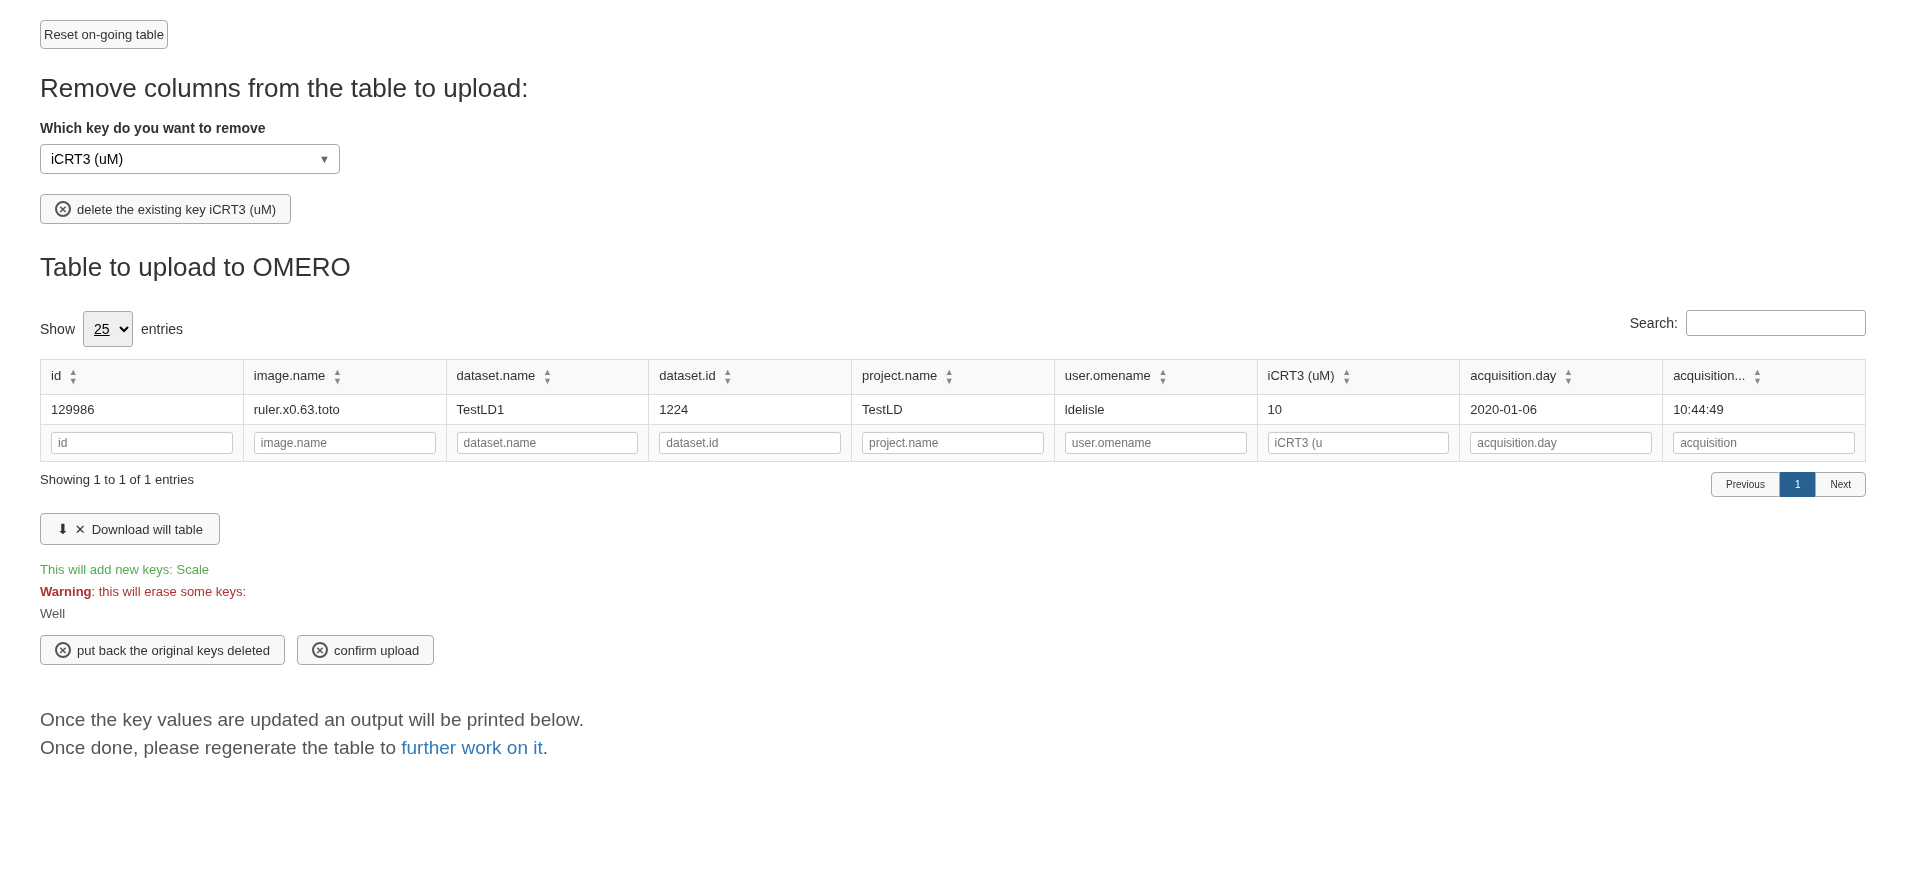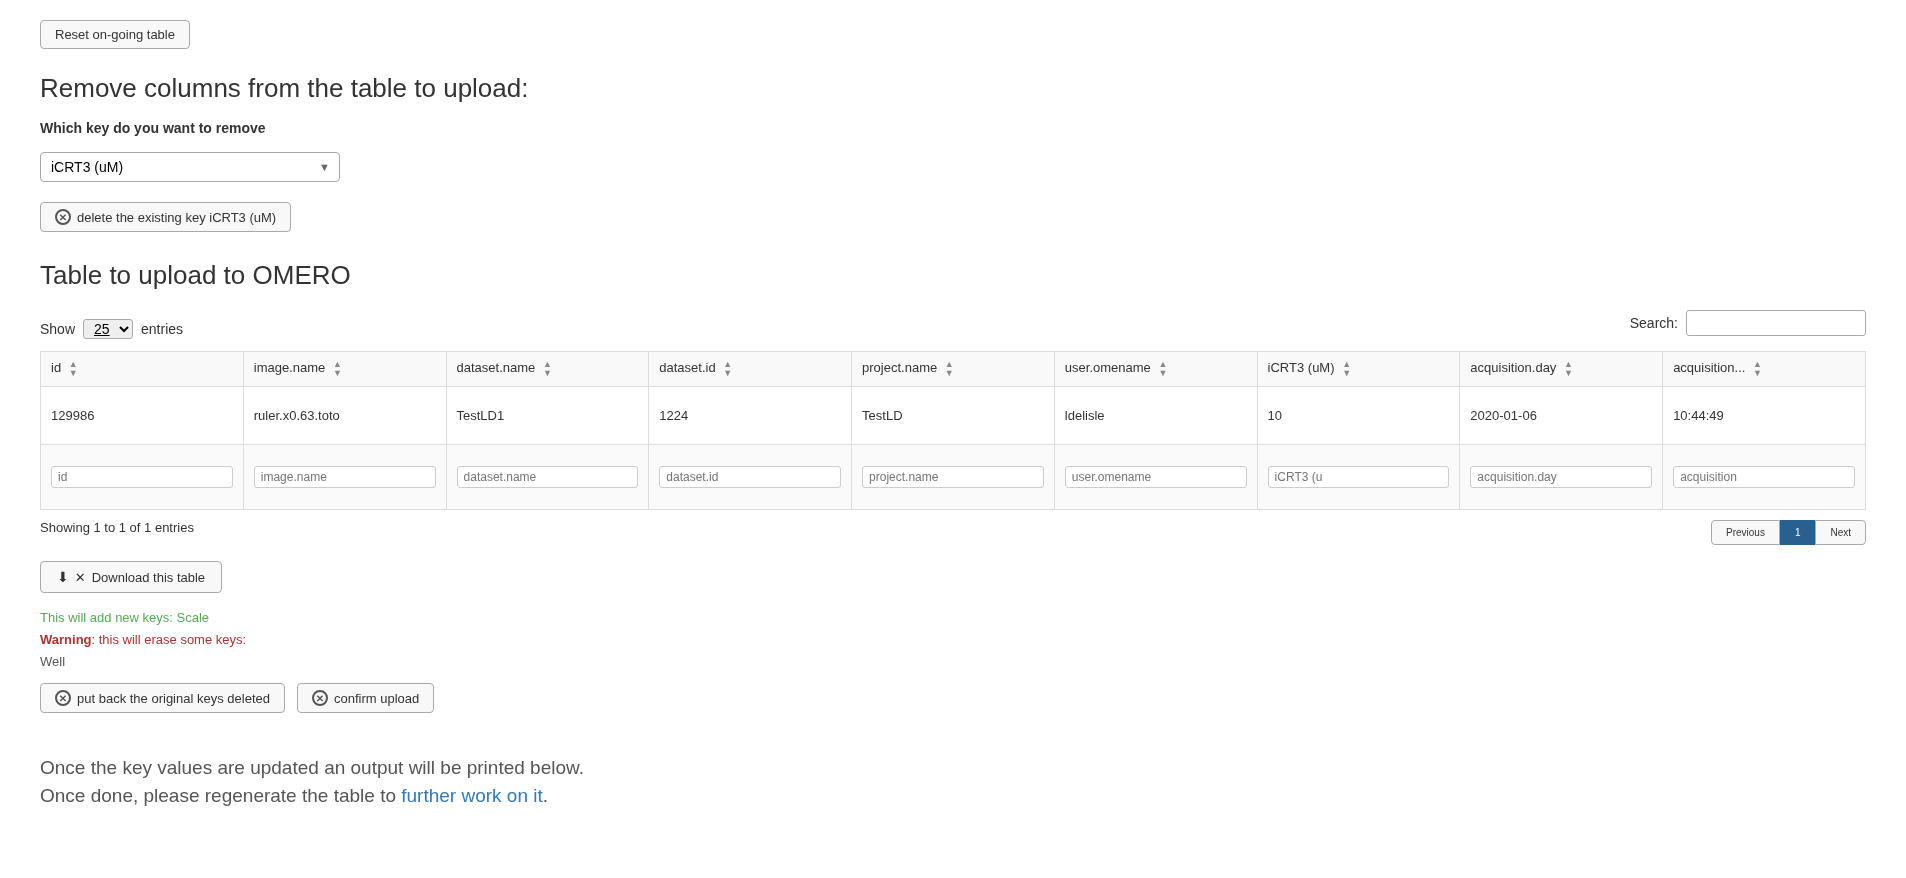--- a/index.html
+++ b/index.html
@@ -6,41 +6,41 @@
     body {
       font-family: -apple-system, BlinkMacSystemFont, "Segoe UI", Arial, sans-serif;
       font-size: 14px;
       color: #333;
       background: #fff;
       padding: 20px 40px;
     }
 
     .reset-btn {
       display: inline-block;
-      padding: 6px 14px;
+      padding: 6px 3px;
       border: 1px solid #aaa;
       border-radius: 4px;
       background: #f8f8f8;
       cursor: pointer;
       font-size: 13px;
       margin-bottom: 24px;
       color: #333;
     }
 
     h2 {
       font-size: 26px;
       font-weight: 400;
       color: #333;
       margin-bottom: 16px;
     }
 
     .section-label {
       font-weight: 700;
       font-size: 14px;
-      margin-bottom: 16px;
+      margin-bottom: 8px;
     }
 
     .dropdown-wrapper {
       position: relative;
       display: inline-block;
       width: 300px;
       margin-bottom: 20px;
     }
     .dropdown-wrapper select {
       width: 100%;
@@ -97,21 +97,21 @@
       margin-bottom: 12px;
     }
     .show-entries {
       display: flex;
       align-items: center;
       gap: 8px;
       font-size: 14px;
       margin-top: 12px;
     }
     .show-entries select {
-      padding: 0 6px;
+      padding: 8px 6px;
       border: 1px solid #aaa;
       border-radius: 3px;
       font-size: 14px;
       text-decoration: underline;
     }
     .search-box {
       display: flex;
       align-items: center;
       gap: 8px;
       font-size: 14px;
@@ -142,21 +142,21 @@
       display: inline-flex;
       flex-direction: column;
       margin-left: 4px;
       font-size: 9px;
       line-height: 1;
       color: #888;
       vertical-align: middle;
     }
     .data-table td {
       border: 1px solid #ddd;
-      padding: 21px 10px;
+      padding: 7px 10px;
       text-align: left;
     }
     .data-table tr:nth-child(even) {
       background: #fafafa;
     }
     .filter-row td input {
       width: 100%;
       padding: 3px 6px;
       border: 1px solid #ccc;
       border-radius: 3px;
@@ -385,21 +385,21 @@
     <button>Previous</button>
     <button class="active">1</button>
     <button>Next</button>
   </div>
 </div>
 
 
 <button class="download-btn">
   <span class="download-icon">⬇</span>
   <span class="icon-circle">✕</span>
-  <span>Download this table</span>
+  <span>Download will table</span>
 </button>
 
 <div class="info-text new-keys">This will add new keys: Scale</div>
 <div class="info-text warning">
   <span class="warn-label">Warning</span><span>: this will erase some keys:</span>
 </div>
 <div class="info-text well">Well</div>
 
 <div class="action-row">
   <button class="action-btn">

